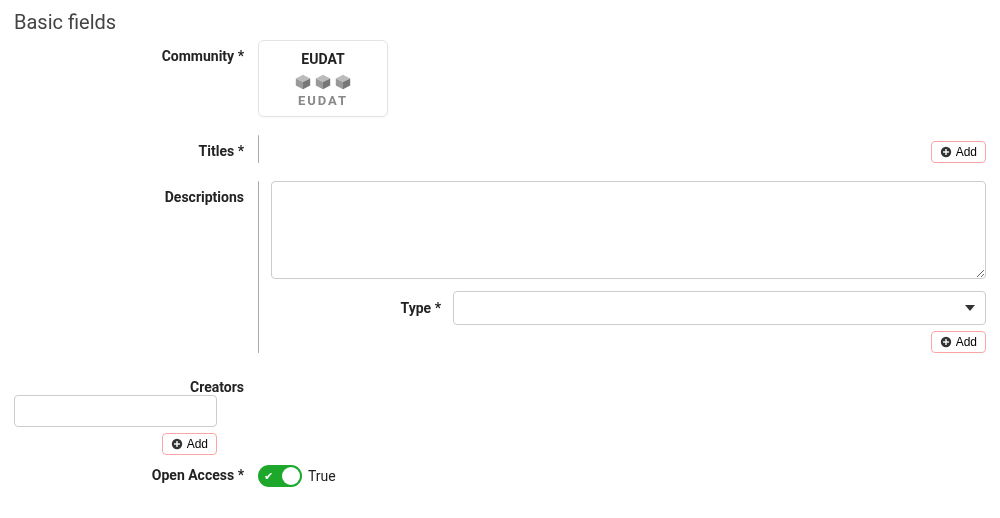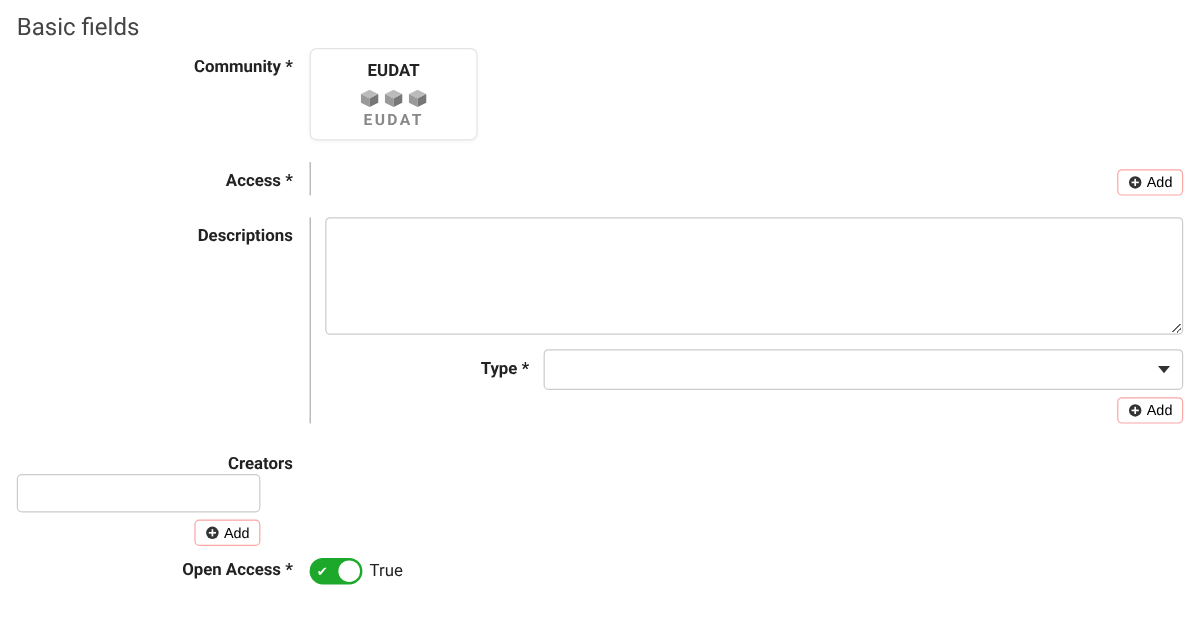--- a/index.html
+++ b/index.html
@@ -37,21 +37,21 @@
     border-radius: 2px;
     margin-right: 12px;
   }
   .field-col {
     flex: 1;
     display: flex;
     flex-direction: column;
   }
   
   .community-card {
-    width: 140px;
+    width: 130px;
     border: 1px solid #e3e3e3;
     border-radius: 6px;
     padding: 10px 8px 8px 8px;
     text-align: center;
     box-shadow: 0 1px 3px rgba(0,0,0,0.04);
   }
   .community-card .c-title {
     font-weight: 700;
     font-size: 14px;
     margin-bottom: 6px;
@@ -189,21 +189,21 @@
             <polygon points="2,6 10,10 10,18 2,14" fill="#999"></polygon>
             <polygon points="18,6 18,14 10,18 10,10" fill="#777"></polygon>
           </svg>
       </div>
       <div class="c-logo-text">EUDAT</div>
     </div>
   </div>
 </div>
 
 <div class="row">
-  <div class="label-col">Access *</div>
+  <div class="label-col">Titles *</div>
   <div class="divider"></div>
   <div class="field-col">
     <div class="add-row">
       <button class="add-btn">
         <span class="plus-icon">
           <svg width="12" height="12" viewBox="0 0 12 12">
               <circle cx="6" cy="6" r="5.2" fill="#333"></circle>
               <rect x="5.3" y="3" width="1.4" height="6" fill="#fff"></rect>
               <rect x="3" y="5.3" width="6" height="1.4" fill="#fff"></rect>
             </svg>

